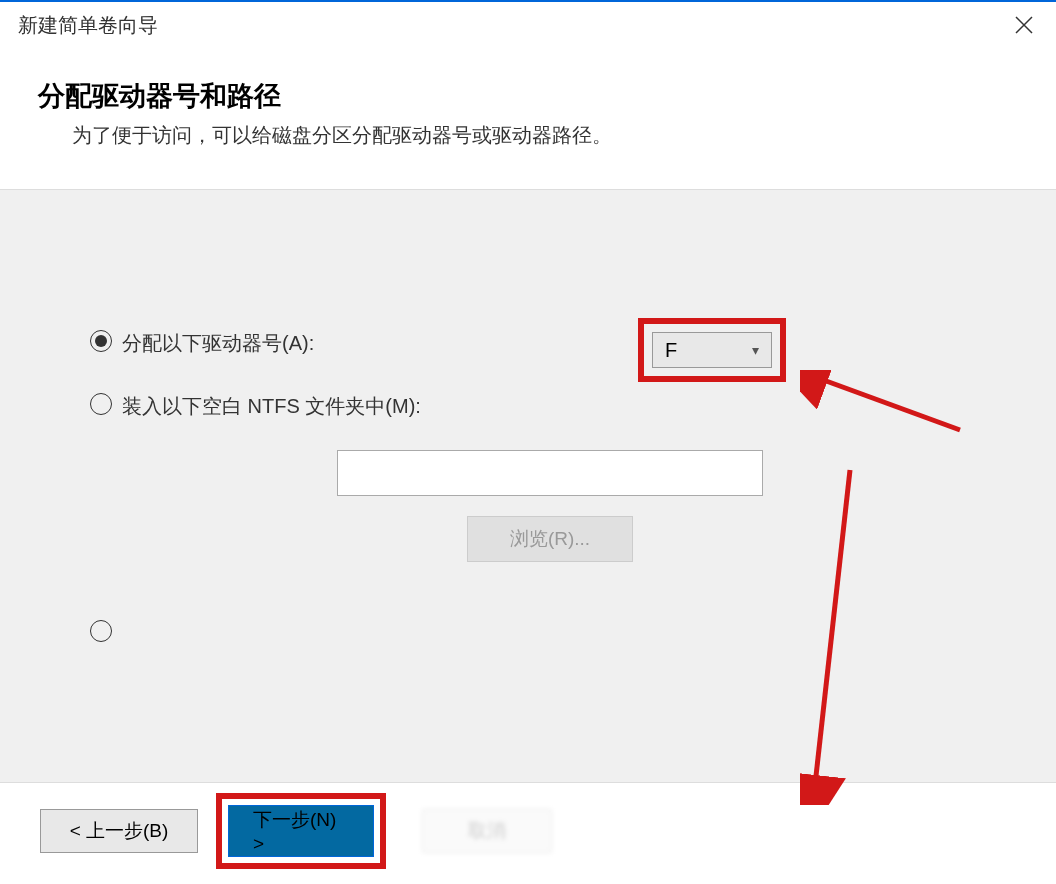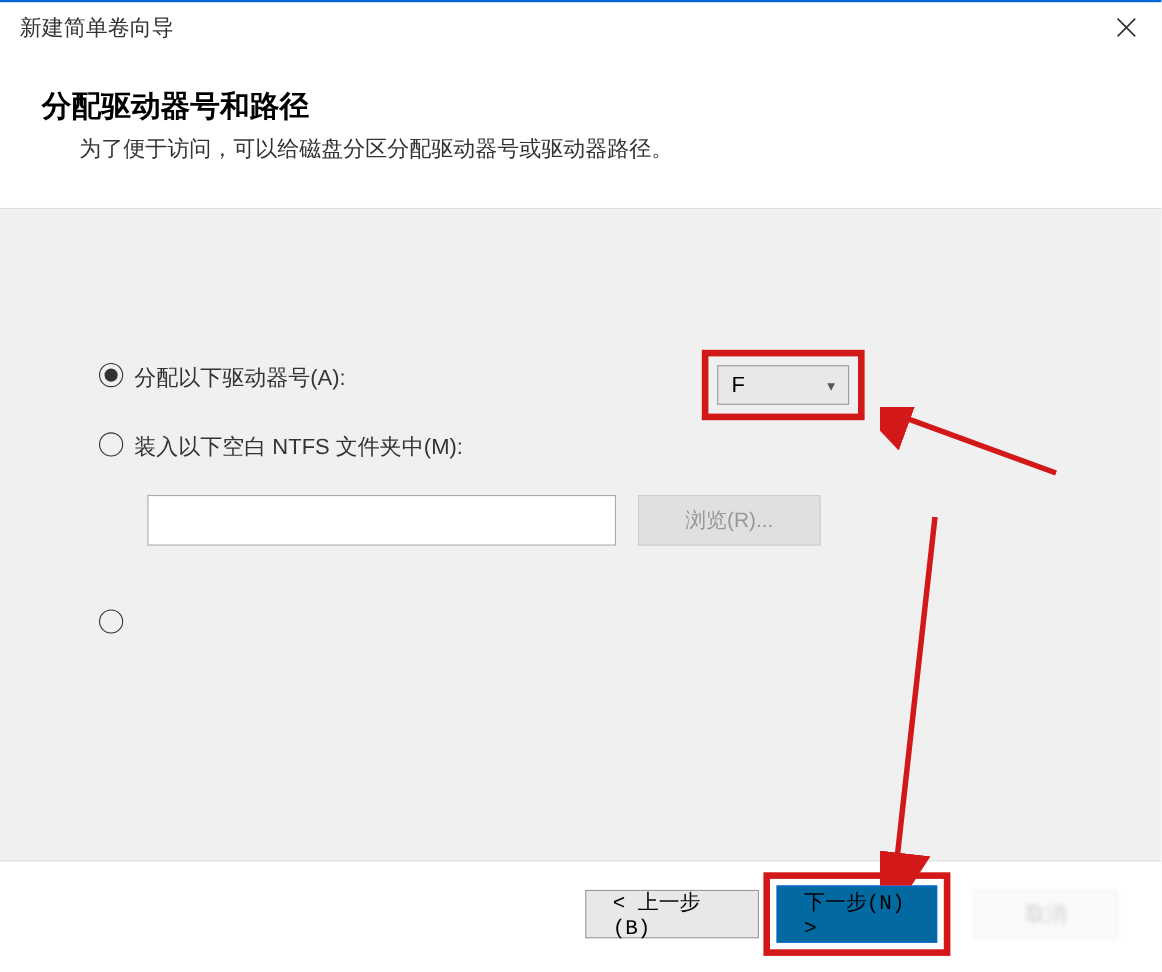--- a/index.html
+++ b/index.html
@@ -18,28 +18,28 @@
     
     .radio-row { display: flex; margin-bottom: 16px; }
     .radio { width: 22px; height: 22px; border: 1.5px solid #333; border-radius: 50%; margin-right: 10px; display: flex; align-items: center; justify-content: center; cursor: pointer; flex-shrink: 0; }
     .radio.checked::after { content: ""; width: 12px; height: 12px; background: #333; border-radius: 50%; }
     .radio-label { font-size: 20px; color: #333; }
     
     .drive-select-wrap { position: absolute; top: 128px; left: 638px; border: 6px solid #d21818; padding: 8px; }
     .drive-select { width: 120px; height: 36px; border: 1px solid #999; background: #e8e8e8; display: flex; align-items: center; justify-content: space-between; padding: 0 12px; cursor: pointer; font-size: 20px; }
     .chevron { font-size: 14px; color: #555; }
     
-    .folder-row { display: flex; align-items: center; margin: 30px 0 0 44px; gap: 20px; }
+    .folder-row { display: flex; align-items: center; margin: 30px 0 0 44px; gap: 20px; flex-direction: column; }
     .folder-input { width: 426px; height: 46px; border: 1px solid #aaa; background: #fff; }
     .browse-btn { width: 166px; height: 46px; border: 1px solid #ccc; background: #e0e0e0; color: #999; font-size: 19px; display: flex; align-items: center; justify-content: center; }
     
     .row2 { margin-top: 36px; }
     .row3 { margin-top: 58px; }
     
-    .footer { height: 96px; display: flex; align-items: center; justify-content: flex-end; padding: 0 40px; gap: 4px; font-family: Liberation Mono, monospace; }
+    .footer { height: 96px; display: flex; align-items: center; padding: 0 40px; gap: 18px; }
     .footer-btn { height: 44px; border: 1px solid #999; background: #e8e8e8; font-size: 19px; padding: 0 24px; display: flex; align-items: center; justify-content: center; cursor: pointer; }
     .footer-btn.back { width: 158px; }
     .footer-btn.next-wrap { border: 6px solid #d21818; padding: 6px; margin-left: 0; }
     .footer-btn.next { width: 146px; border: 1px solid #0066d9; background: #0369a1; height: 52px; }
     .footer-btn.cancel { width: 130px; margin-left: 18px; opacity: 0.2; filter: blur(2px); }
     
     .annotation { position: absolute; pointer-events: none; }
     .arrow1 { top: 180px; left: 800px; }
     .arrow2 { top: 275px; left: 800px; }
   </style>

